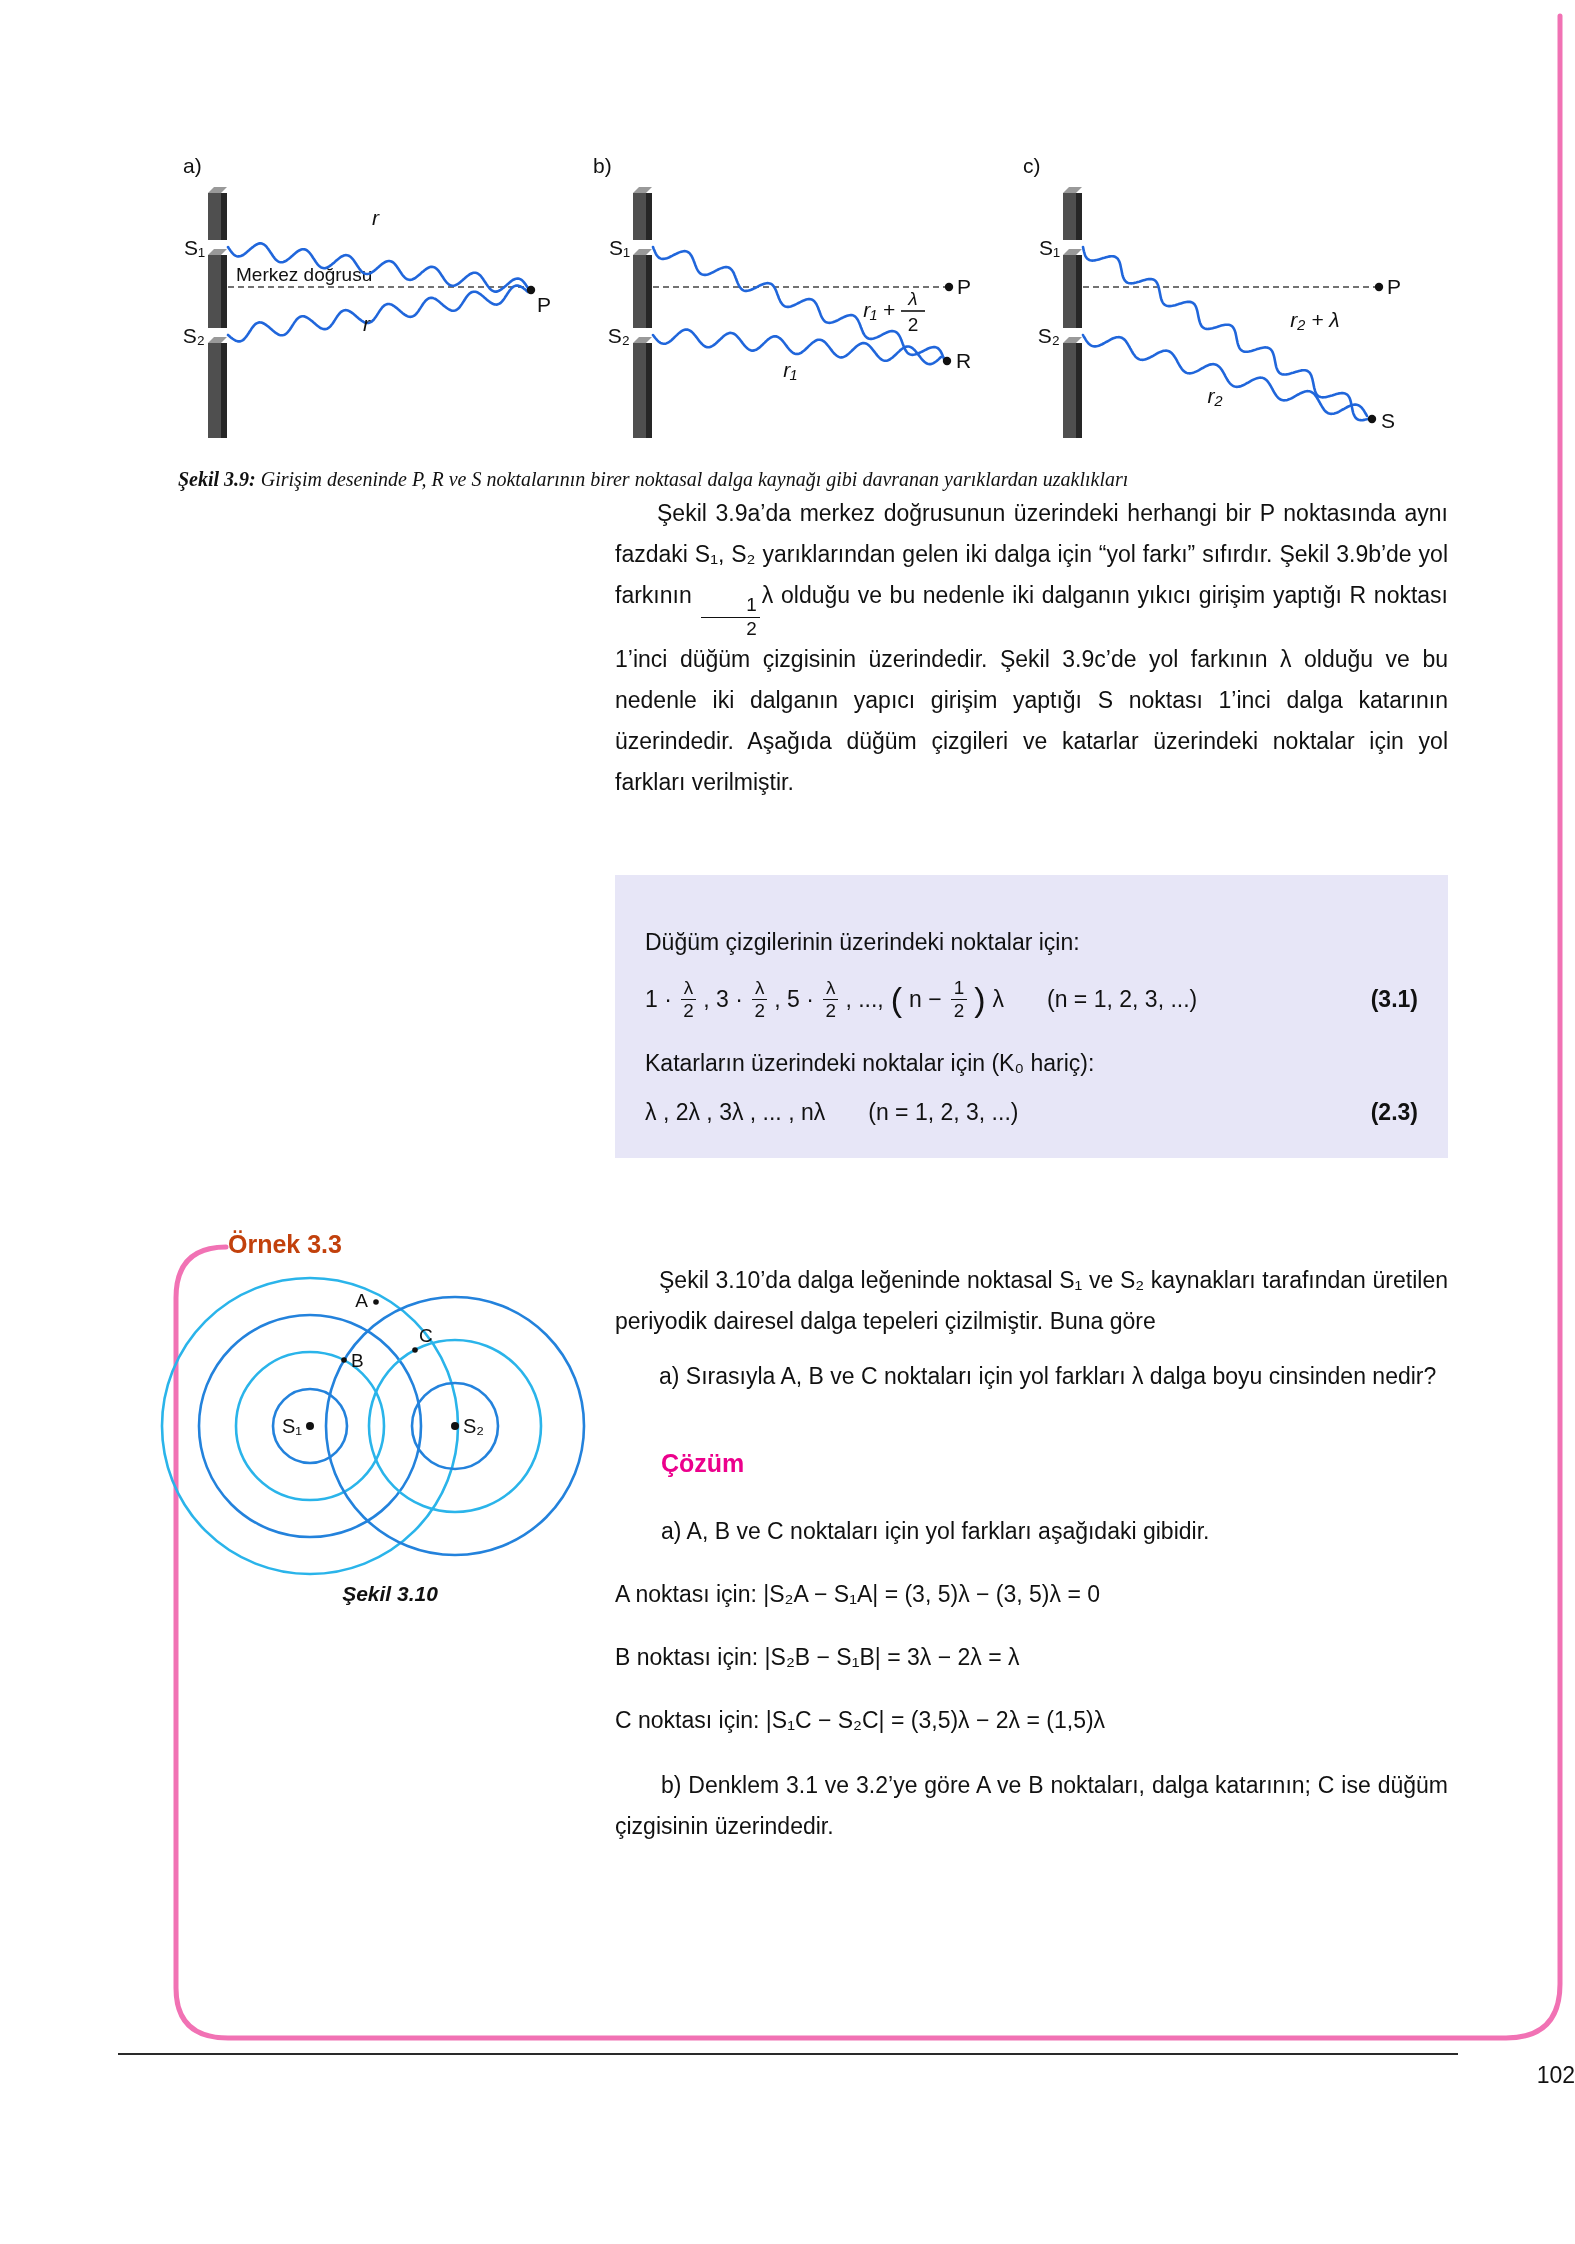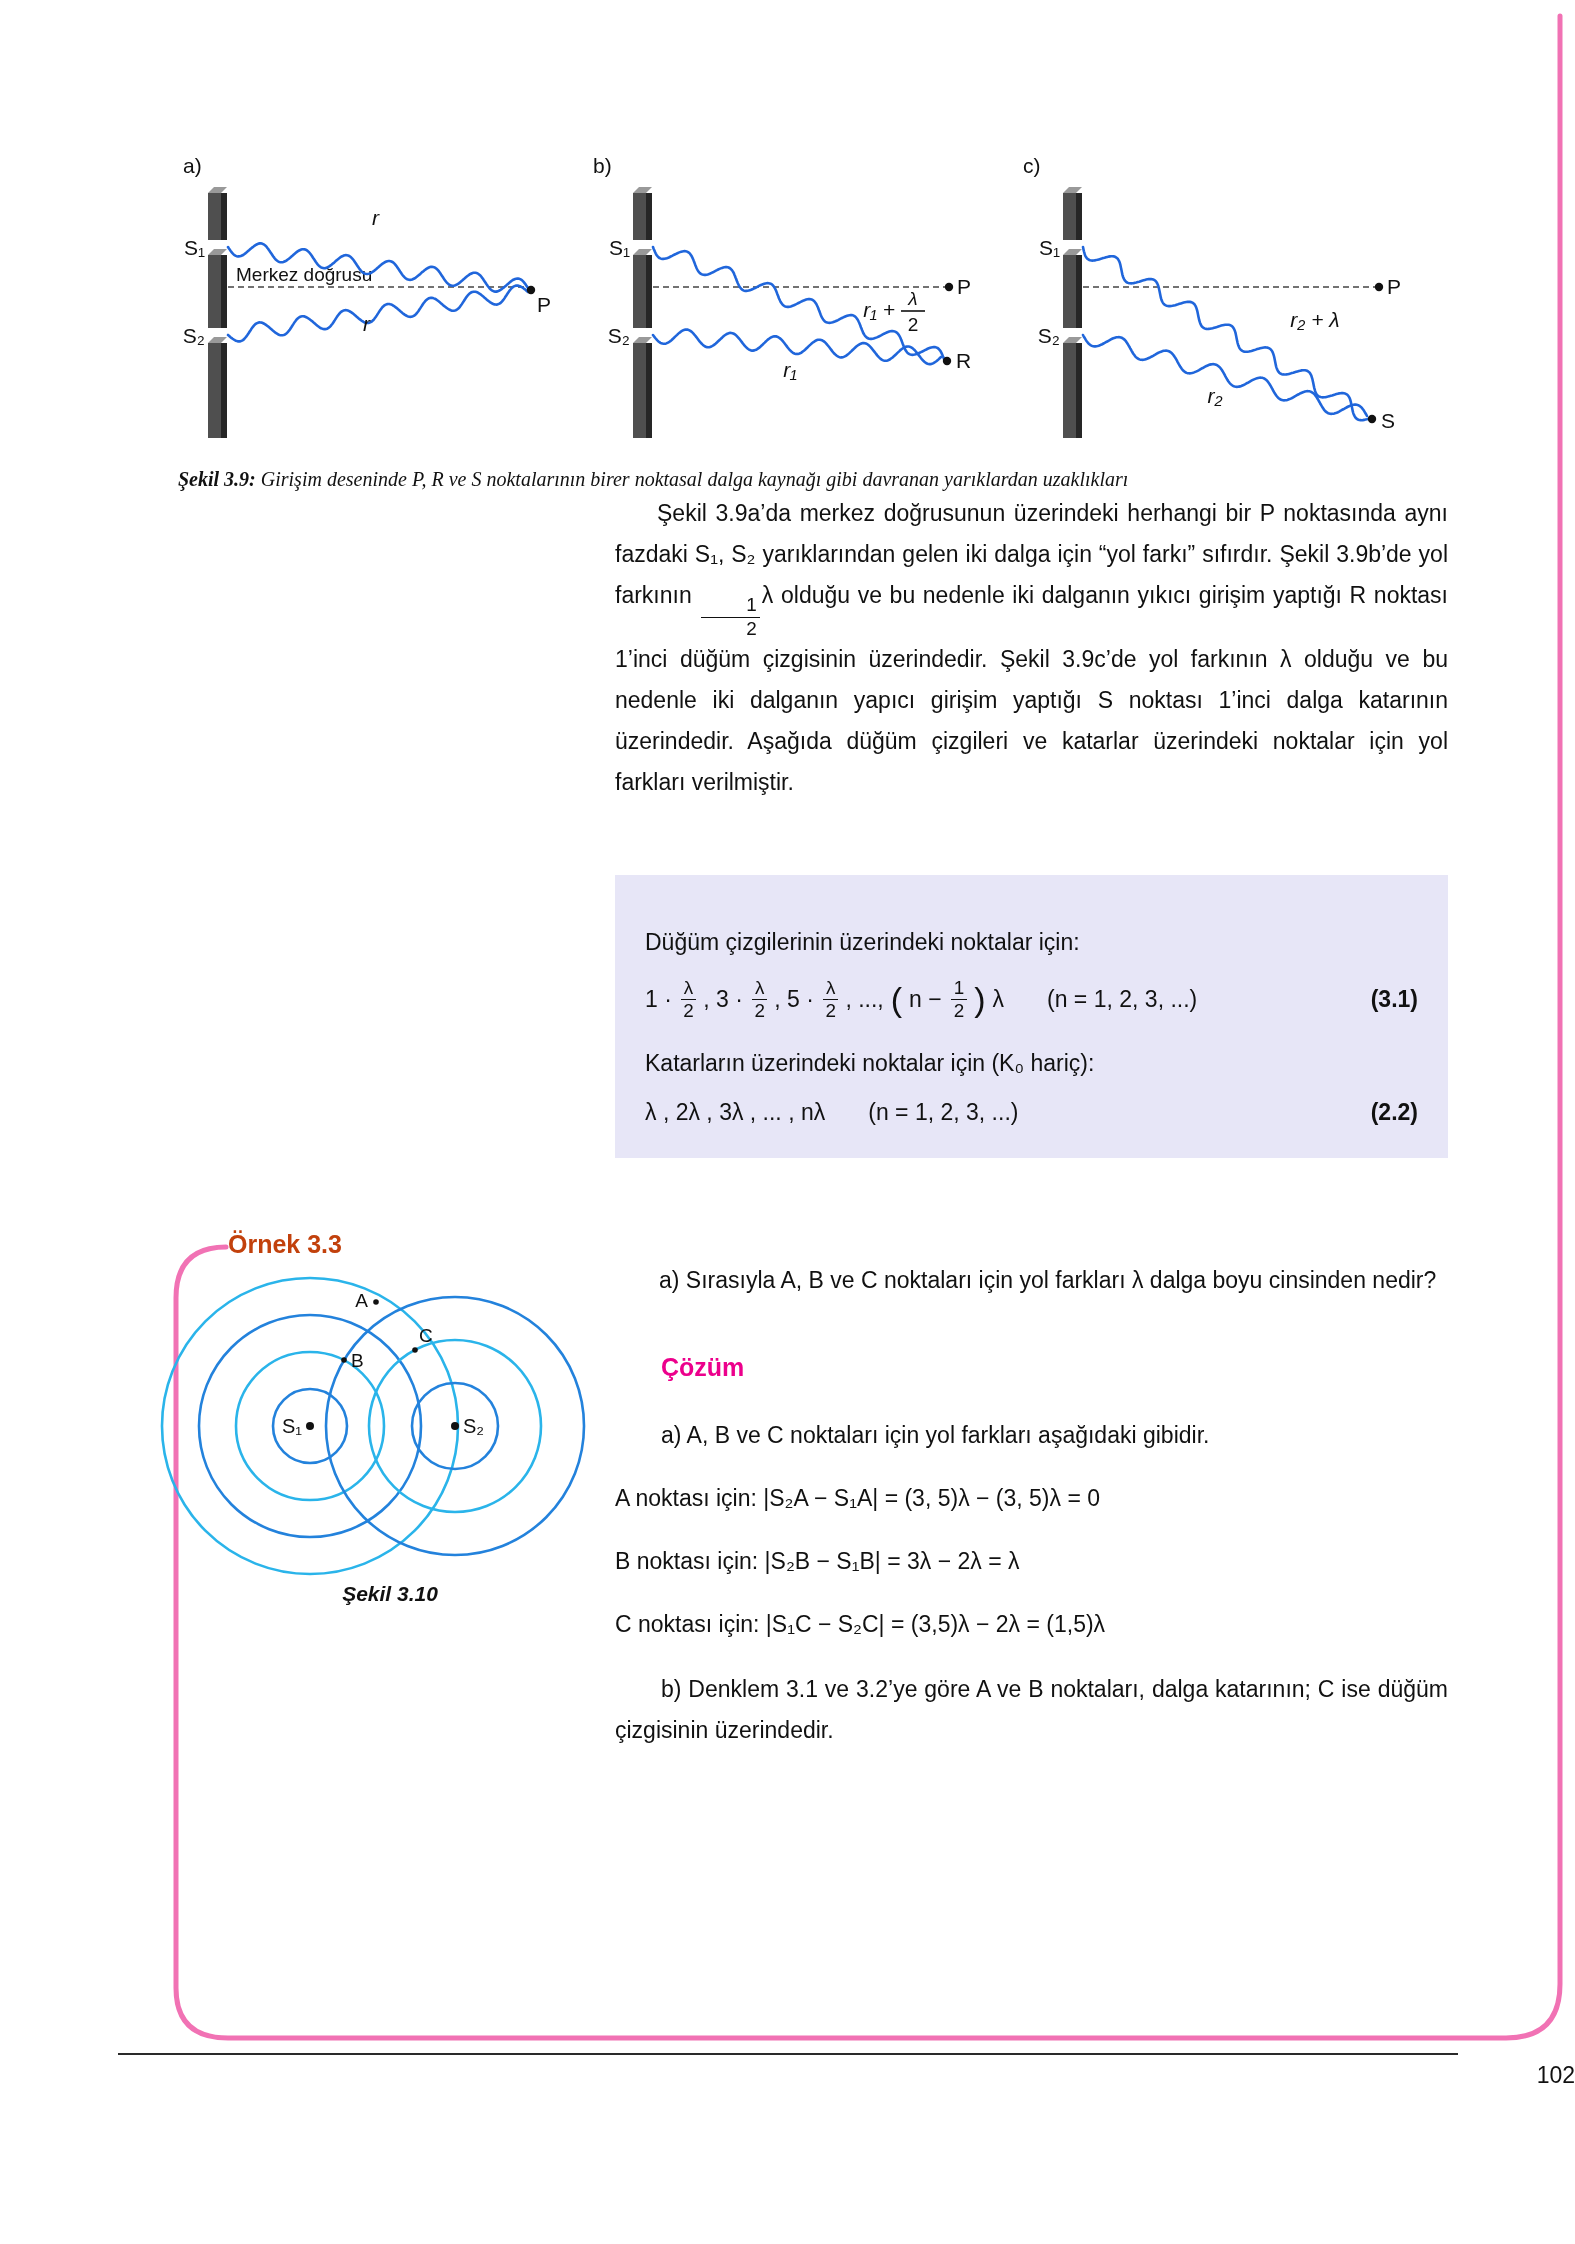--- a/index.html
+++ b/index.html
@@ -182,21 +182,21 @@
         </span>
       <span class="bigparen">)</span>
       <span>λ</span>
       <span class="eqcond">(n = 1, 2, 3, ...)</span>
       <span class="eqtag">(3.1)</span>
     </div>
     <div class="bline">Katarların üzerindeki noktalar için (K₀ hariç):</div>
     <div class="eqrow">
       <span>λ , 2λ , 3λ , ... , nλ</span>
       <span class="eqcond">(n = 1, 2, 3, ...)</span>
-      <span class="eqtag">(2.2)</span>
+      <span class="eqtag">(2.3)</span>
     </div>
   </div>
 
   <div id="ornekLabel" class="abs">Örnek 3.3</div>
 
   <svg id="fig310" class="abs" viewBox="0 0 480 320">
     <g>
       <circle class="wf" cx="160" cy="158" r="37" stroke="#2382DC"></circle>
       <circle class="wf" cx="160" cy="158" r="74" stroke="#2AB4EA"></circle>
       <circle class="wf" cx="160" cy="158" r="111" stroke="#2382DC"></circle>
@@ -214,20 +214,21 @@
     <circle class="dot" cx="226" cy="34" r="2.8"></circle>
     <text x="218" y="39" text-anchor="end" font-size="19">A</text>
     <circle class="dot" cx="194" cy="92" r="2.8"></circle>
     <text x="201" y="99" font-size="19">B</text>
     <circle class="dot" cx="265" cy="82" r="2.8"></circle>
     <text x="269" y="74" font-size="19">C</text>
   </svg>
   <div id="fig310cap" class="abs">Şekil 3.10</div>
 
   <div id="ornekCol" class="abs">
+    <p class="para">Şekil 3.10’da dalga leğeninde noktasal S₁ ve S₂ kaynakları tarafından üretilen periyodik dairesel dalga tepeleri çizilmiştir. Buna göre</p>
     <p class="para">a) Sırasıyla A, B ve C noktaları için yol farkları λ dalga boyu cinsinden nedir?</p>
     <p id="cozum">Çözüm</p>
     <p class="solintro">a) A, B ve C noktaları için yol farkları aşağıdaki gibidir.</p>
     <p class="formline">A noktası için: |S₂A − S₁A| = (3, 5)λ − (3, 5)λ = 0</p>
     <p class="formline">B noktası için: |S₂B − S₁B| = 3λ − 2λ = λ</p>
     <p class="formline">C noktası için: |S₁C − S₂C| = (3,5)λ − 2λ = (1,5)λ</p>
     <p class="solb">b) Denklem 3.1 ve 3.2’ye göre A ve B noktaları, dalga katarının; C ise düğüm çizgisinin üzerindedir.</p>
   </div>
 
   <div id="pagerule" class="abs"></div>

